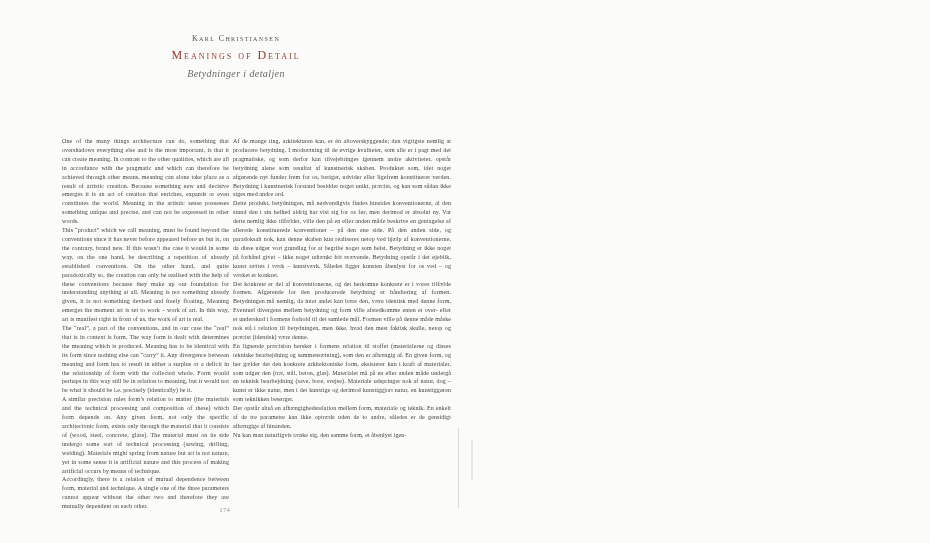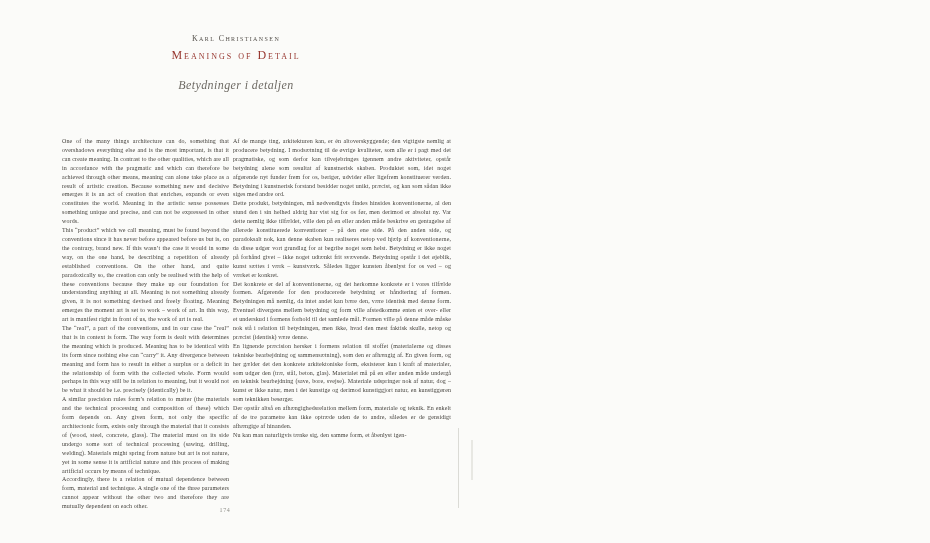--- a/index.html
+++ b/index.html
@@ -25,23 +25,23 @@
   }
   .title{
     margin:5px 0 0 0;
     font-size:12px;
     font-weight:normal;
     font-variant:small-caps;
     letter-spacing:2px;
     color:#97362f;
   }
   .subtitle{
-    margin-top:15px;
+    margin-top:5px;
     font-style:italic;
-    font-size:12px;
+    font-size:10px;
     letter-spacing:.4px;
     color:#6e6a64;
   }
 
   .col{
     position:absolute;
     font-size:6px;
     line-height:8.9px;
     text-align:justify;
     color:#45423d;

